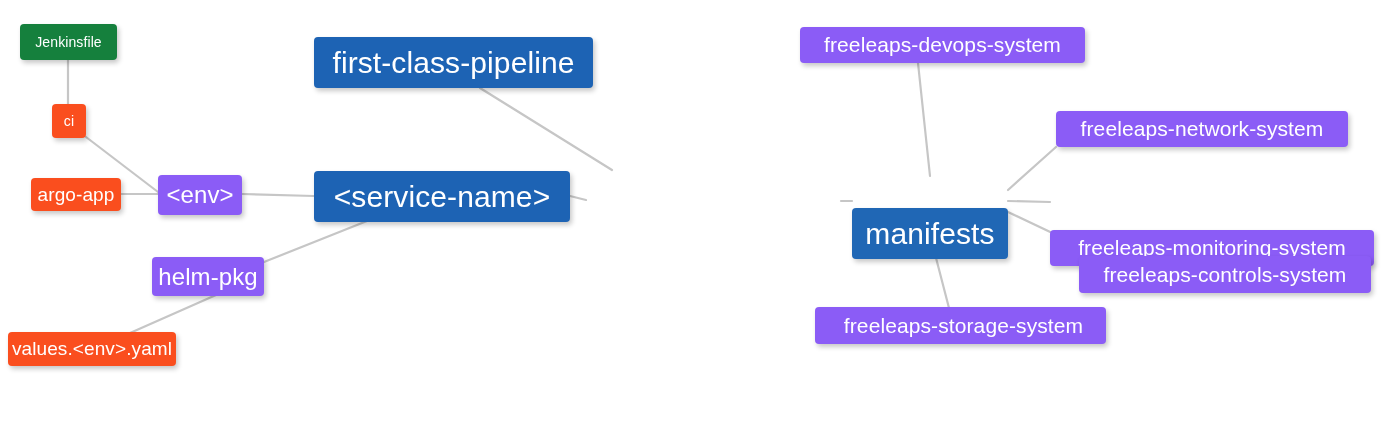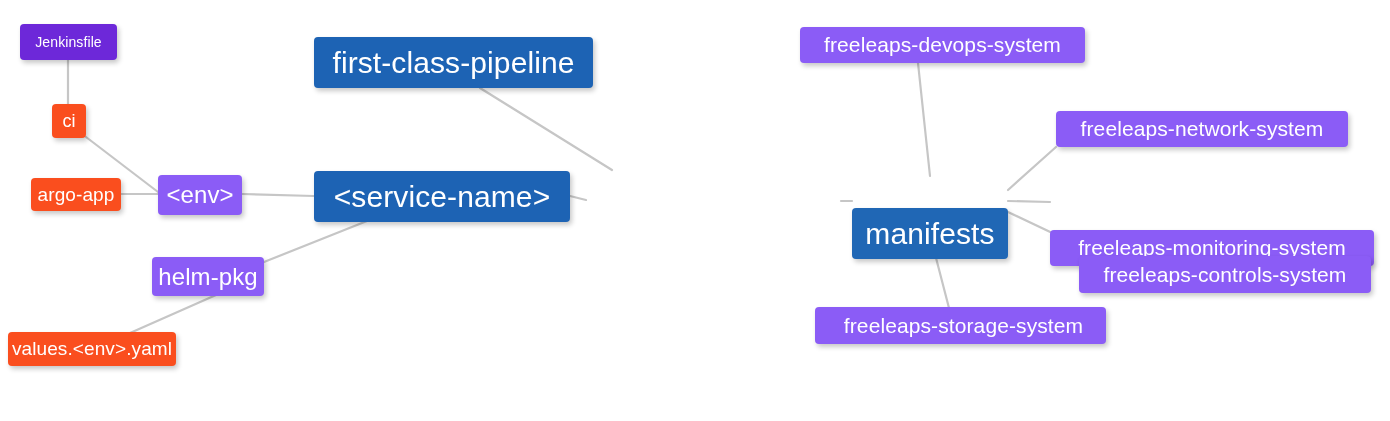--- a/index.html
+++ b/index.html
@@ -49,30 +49,30 @@
     margin-top: 32px;
   }
   .node-blue-big {
     background: #1d63b4;
     font-size: 30px;
   }
   .node-green {
     background: #8b5cf6;
   }
   .node-orange {
-    background: #6d28d9;
+    background: #15803d;
   }
   .node-red {
     background: #fa4e1e;
   }
   .size-xl { font-size: 30px; }
   .size-lg { font-size: 24px; }
   .size-md { font-size: 21px; }
   .size-sm { font-size: 19px; }
-  .size-xs { font-size: 18px; }
+  .size-xs { font-size: 14px; }
   .size-tiny { font-size: 14px; }
 </style>
 </head>
 <body>
 
 <div id="mindmap-canvas">
 
   <svg id="edge-layer" viewBox="0 0 1390 421" width="1390" height="421" xmlns="http://www.w3.org/2000/svg">
     <g fill="none" stroke="#c6c6c6" stroke-width="2.2" stroke-linecap="round">
       <path d="M 68,60 L 68,104"></path>

